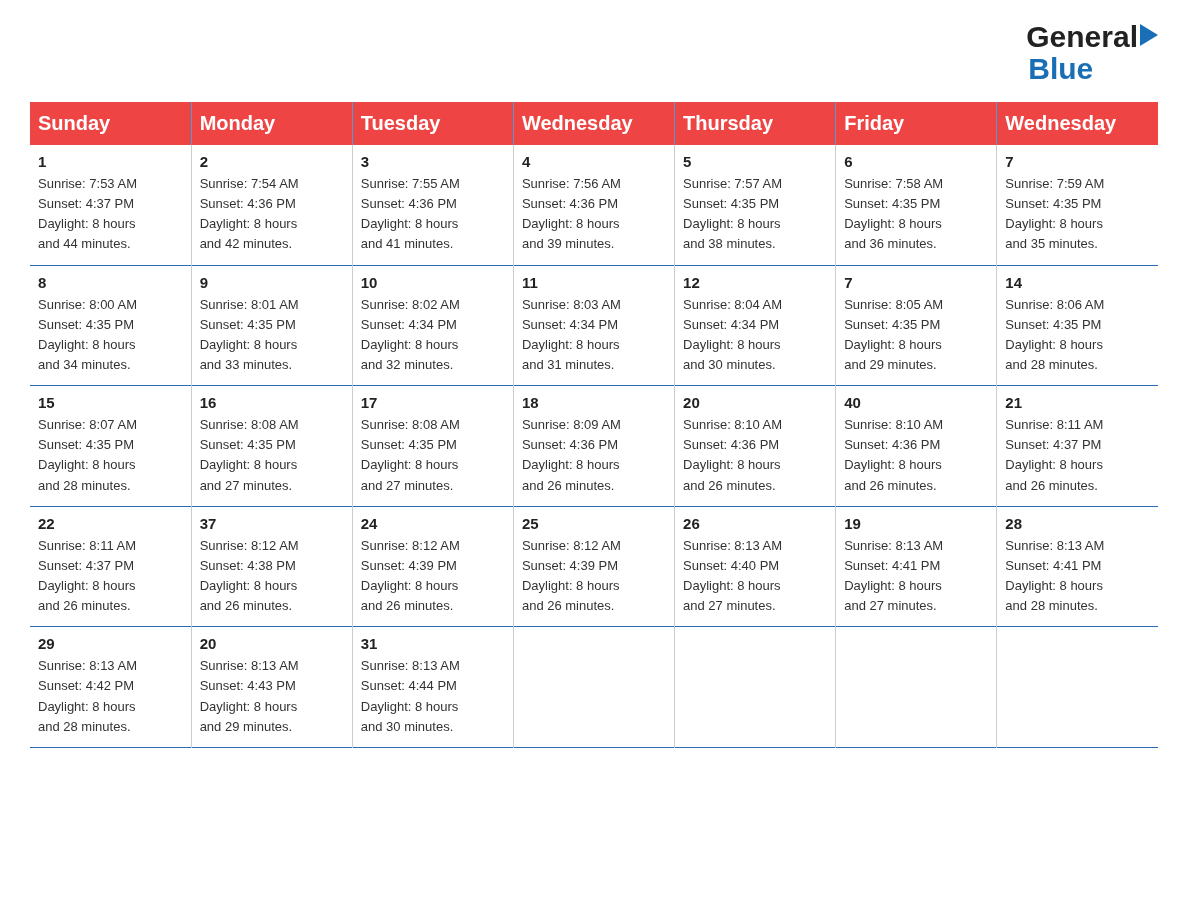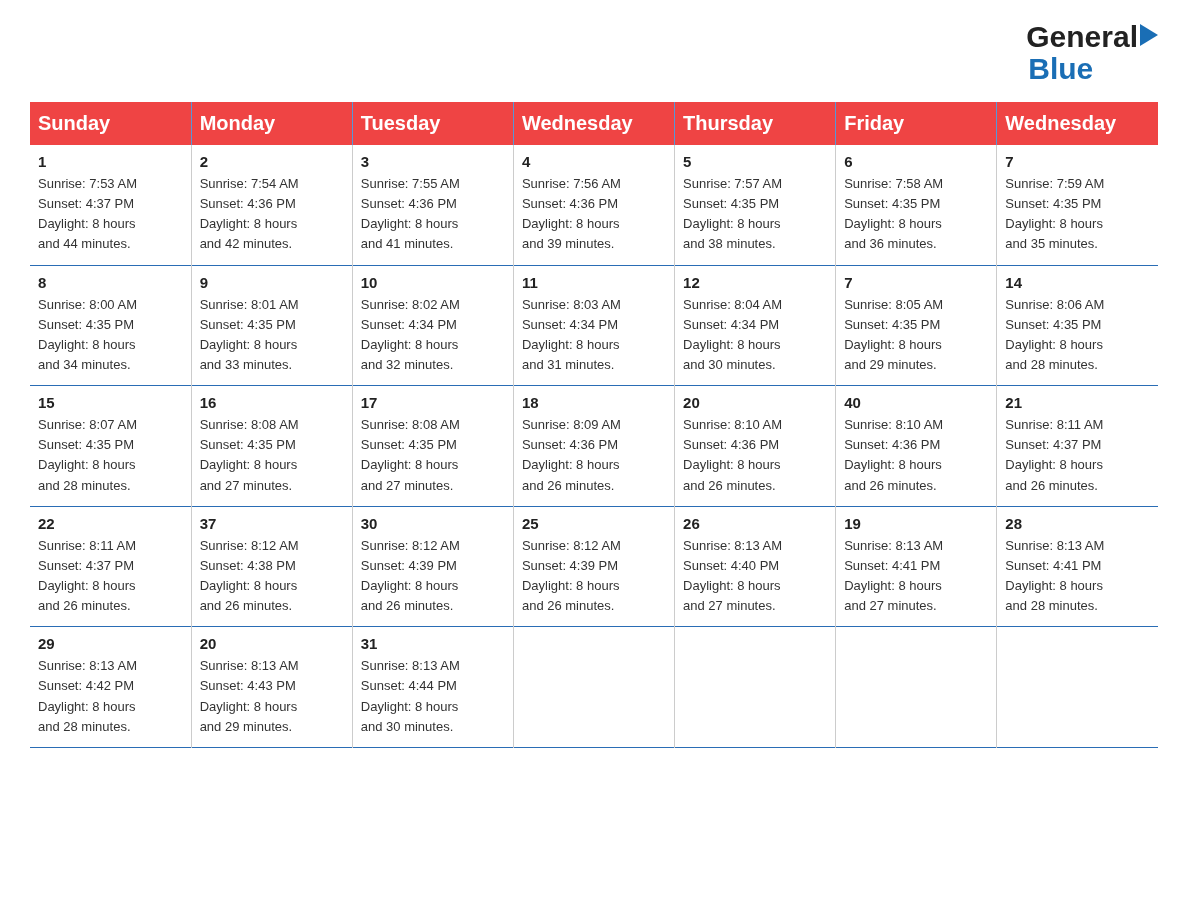--- a/index.html
+++ b/index.html
@@ -347,21 +347,21 @@
         <td>
           <div class="day-num">37</div>
           <div class="day-info">
             Sunrise: 8:12 AM<br>
             Sunset: 4:38 PM<br>
             Daylight: 8 hours<br>
             and 26 minutes.
           </div>
         </td>
         <td>
-          <div class="day-num">30</div>
+          <div class="day-num">24</div>
           <div class="day-info">
             Sunrise: 8:12 AM<br>
             Sunset: 4:39 PM<br>
             Daylight: 8 hours<br>
             and 26 minutes.
           </div>
         </td>
         <td>
           <div class="day-num">25</div>
           <div class="day-info">

